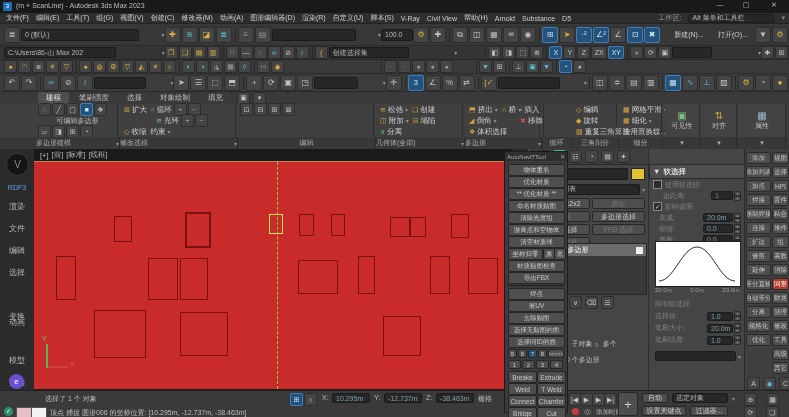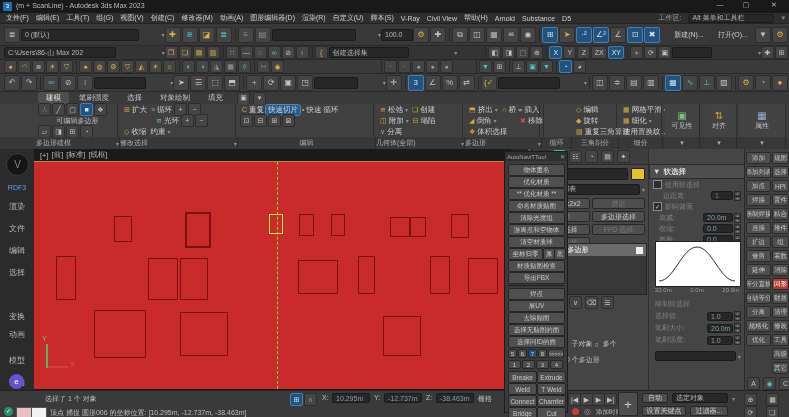--- a/index.html
+++ b/index.html
@@ -246,21 +246,21 @@
   <div class="a f" style="left:0;top:92px;width:789px;height:12px;background:#3a3a3a;padding-left:38px;box-sizing:border-box;gap:2px;">
     <span class="tab on">建模</span>
     <span class="tab">笔刷强度</span>
     <span class="tab">选择</span>
     <span class="tab">对象绘制</span>
     <span class="tab">填充</span>
     <span class="ch sm" style="margin-left:4px;">▣</span>
     <span class="ch sm">▾</span>
   </div>
 
-  <div class="a" style="left:0;top:104px;width:733px;height:33px;background:#404040;">
+  <div class="a" style="left:0;top:104px;width:733px;height:33px;background:#404040;font-family:Liberation Serif, serif;">
 
     <div class="rgrp" style="left:36px;width:82px;">
       <div class="rgr">
         <span class="ch sm">∴</span>
         <span class="ch sm">╱</span>
         <span class="ch sm">▢</span>
         <span class="ch sm on">■</span>
         <span class="ch sm">❖</span>
       </div>
       <div class="rgr" style="justify-content:center;">
@@ -301,33 +301,20 @@
             <span>收缩</span>
           </span>
         <span class="rb">
             <span>约束</span>
             <span class="arr">▾</span>
           </span>
       </div>
     </div>
 
     <div class="rgrp" style="left:238px;width:136px;">
-      <div class="rgr">
-        <span class="rb">
-            <span class="ic">C</span>
-            <span>重复</span>
-          </span>
-        <span class="rb on">
-            <span>快速切片</span>
-          </span>
-        <span class="rb">
-            <span class="ic">•</span>
-            <span>快速 循环</span>
-          </span>
-      </div>
       <div class="rgr">
         <span class="ch sm">⊡</span>
         <span class="ch sm">⊟</span>
         <span class="ch sm">⊞</span>
         <span class="ch sm">⊠</span>
       </div>
     </div>
 
     <div class="rgrp" style="left:376px;width:87px;">
       <div class="rgr">
@@ -505,21 +492,21 @@
 
     <div class="a" style="left:0;top:0;width:34px;height:241px;background:#2b2b2b;border-right:1px solid #1d1d1d;">
       <span class="a" style="left:6px;top:4px;width:21px;height:21px;border-radius:50%;background:#151515;border:1px solid #3c3c3c;color:#8a8a8a;font-size:10px;text-align:center;line-height:21px;">V</span>
       <span class="sbitem" style="top:35px;color:#5aa7e8;font-size:7px;">RDF3</span>
       <span class="sbitem" style="top:52px;">渲染</span>
       <span class="sbitem" style="top:74px;">文件</span>
       <span class="sbitem" style="top:96px;">编辑</span>
       <span class="sbitem" style="top:118px;">选择</span>
       <span class="sbitem" style="top:157px;margin-left:40px;">显示</span>
       <span class="sbitem" style="top:162px;">变换</span>
-      <span class="sbitem" style="top:180px;">动画</span>
+      <span class="sbitem" style="top:168px;">动画</span>
       <span class="sbitem" style="top:206px;">模型</span>
       <span class="sbitem" style="top:228px;">室内</span>
     </div>
     <span class="a" style="left:9px;top:225px;width:15px;height:15px;border-radius:50%;background:#6a4fd0;color:#fff;font-size:8px;text-align:center;line-height:15px;z-index:3;">e</span>
 
     <div class="a" style="left:34px;top:0;width:477px;height:241px;background:#1a1a1a;">
       <div class="a f" style="left:6px;top:1px;gap:3px;font-size:7.5px;color:#b8b8b8;z-index:2;">
         <span>[+]</span>
         <span>[前]</span>
         <span>[标准]</span>

